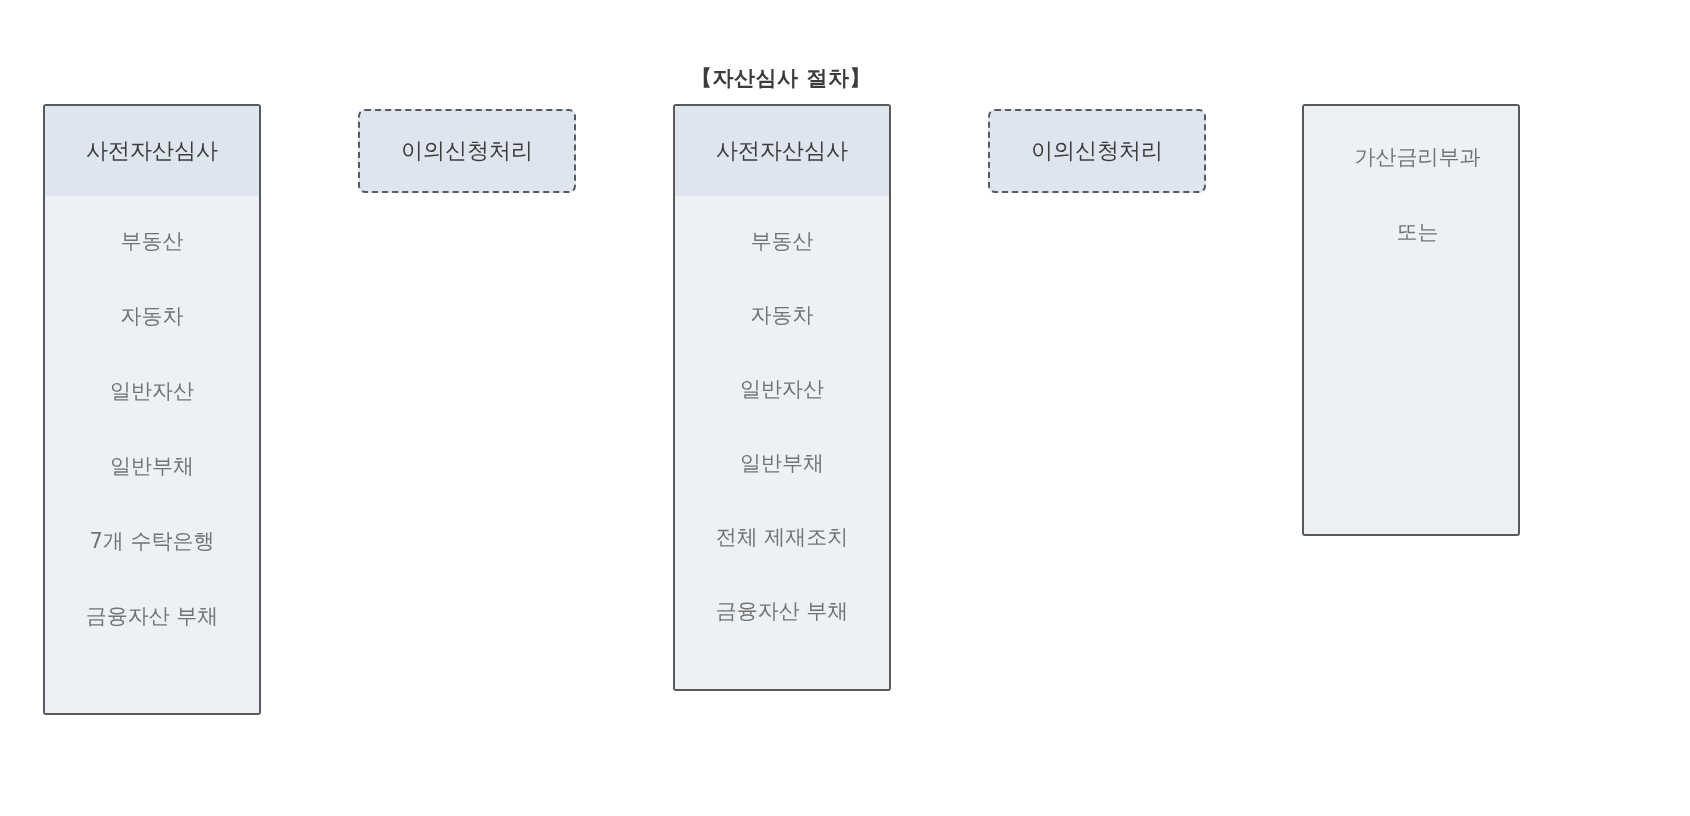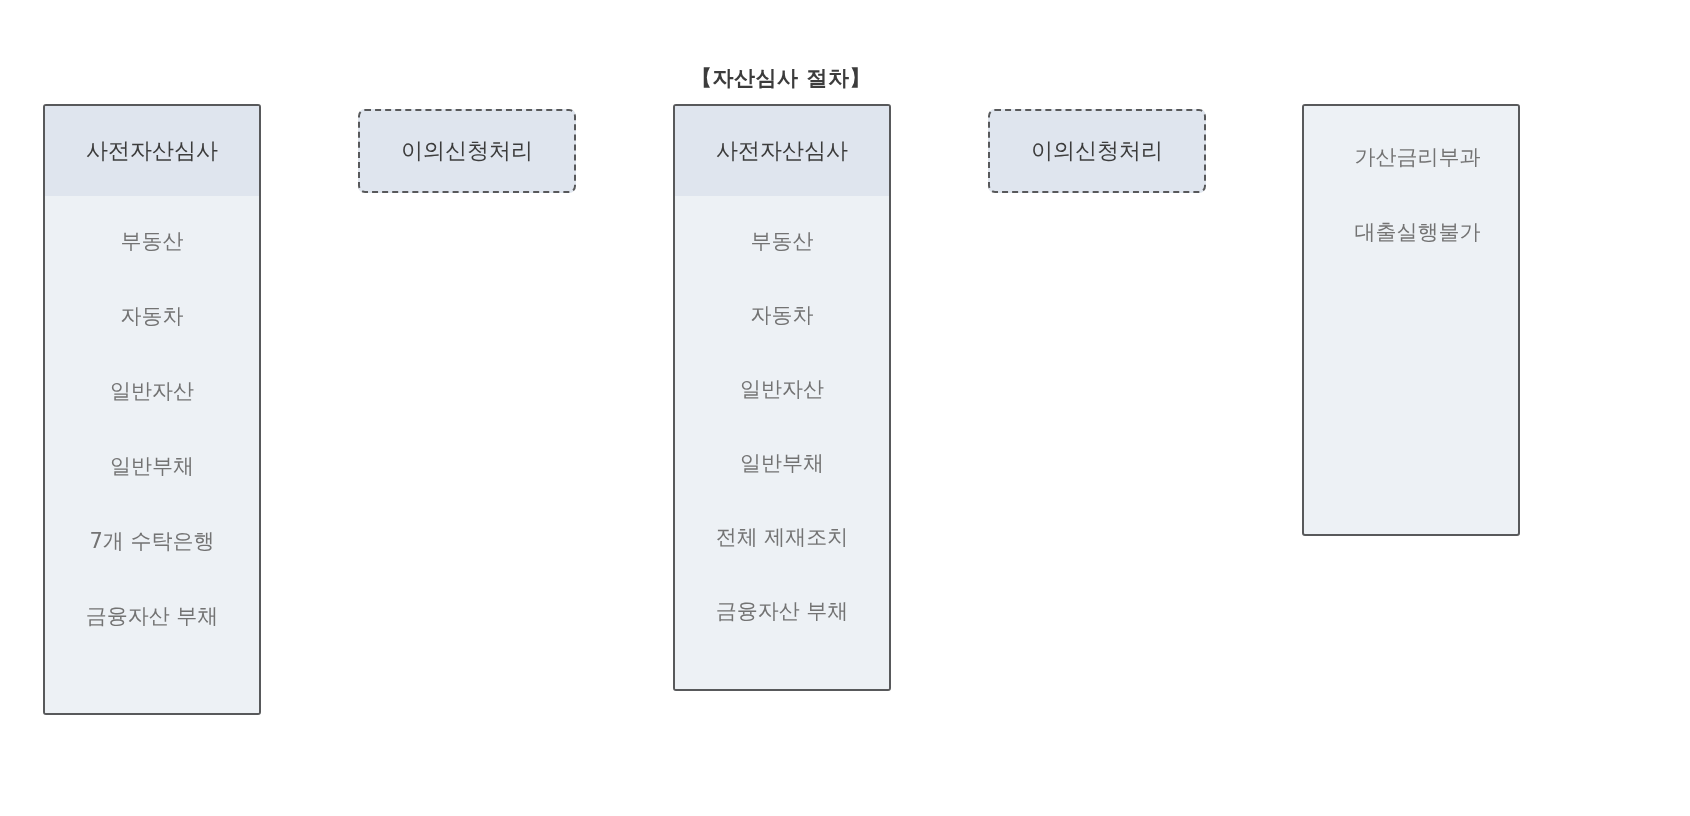--- a/index.html
+++ b/index.html
@@ -167,17 +167,17 @@
     </div>
   </div>
 
   <div class="card-dashed" id="node-objection-2">
     <span class="dashed-label">이의신청처리</span>
   </div>
 
   <div class="card" id="node-excess-sanction">
     <div class="card-body">
       <div class="card-item">가산금리부과</div>
-      <div class="card-item">대출실행불가</div>
+      <div class="card-item">또는</div>
     </div>
   </div>
 
 </div>
 
 </body></html>

